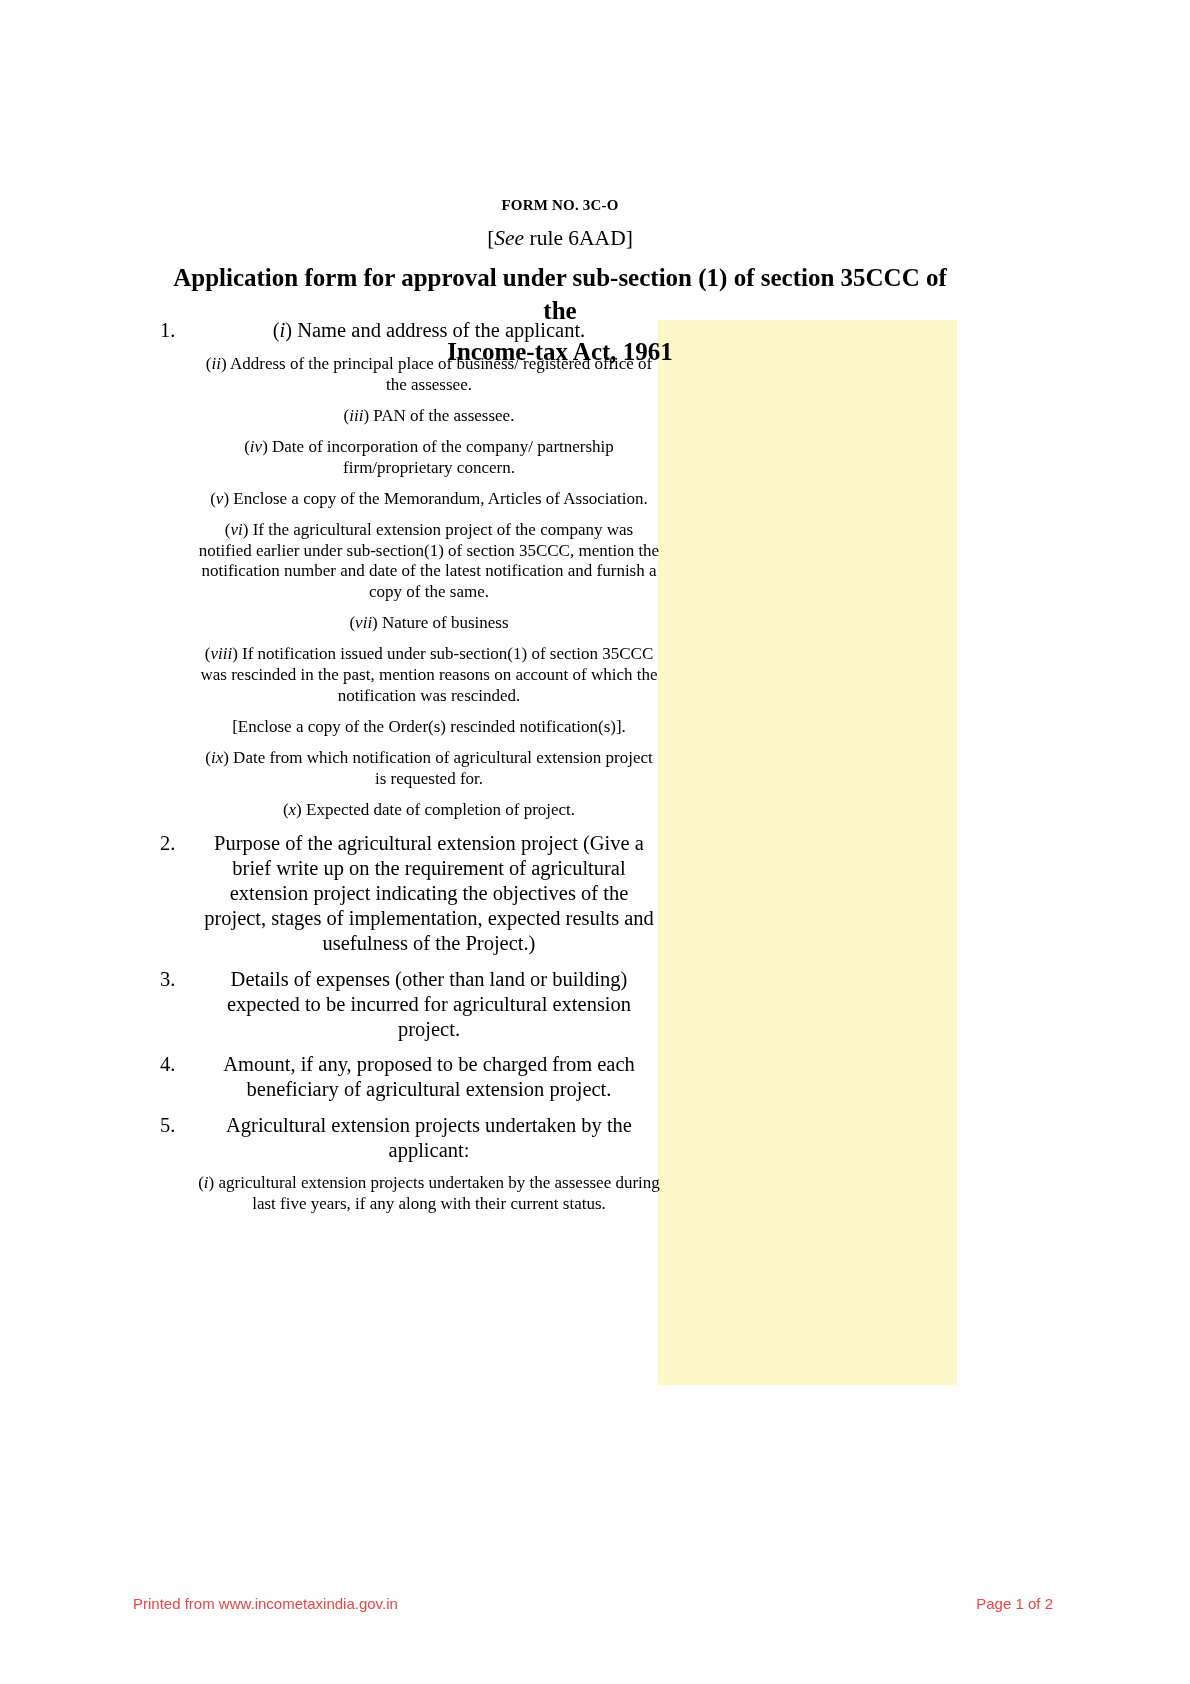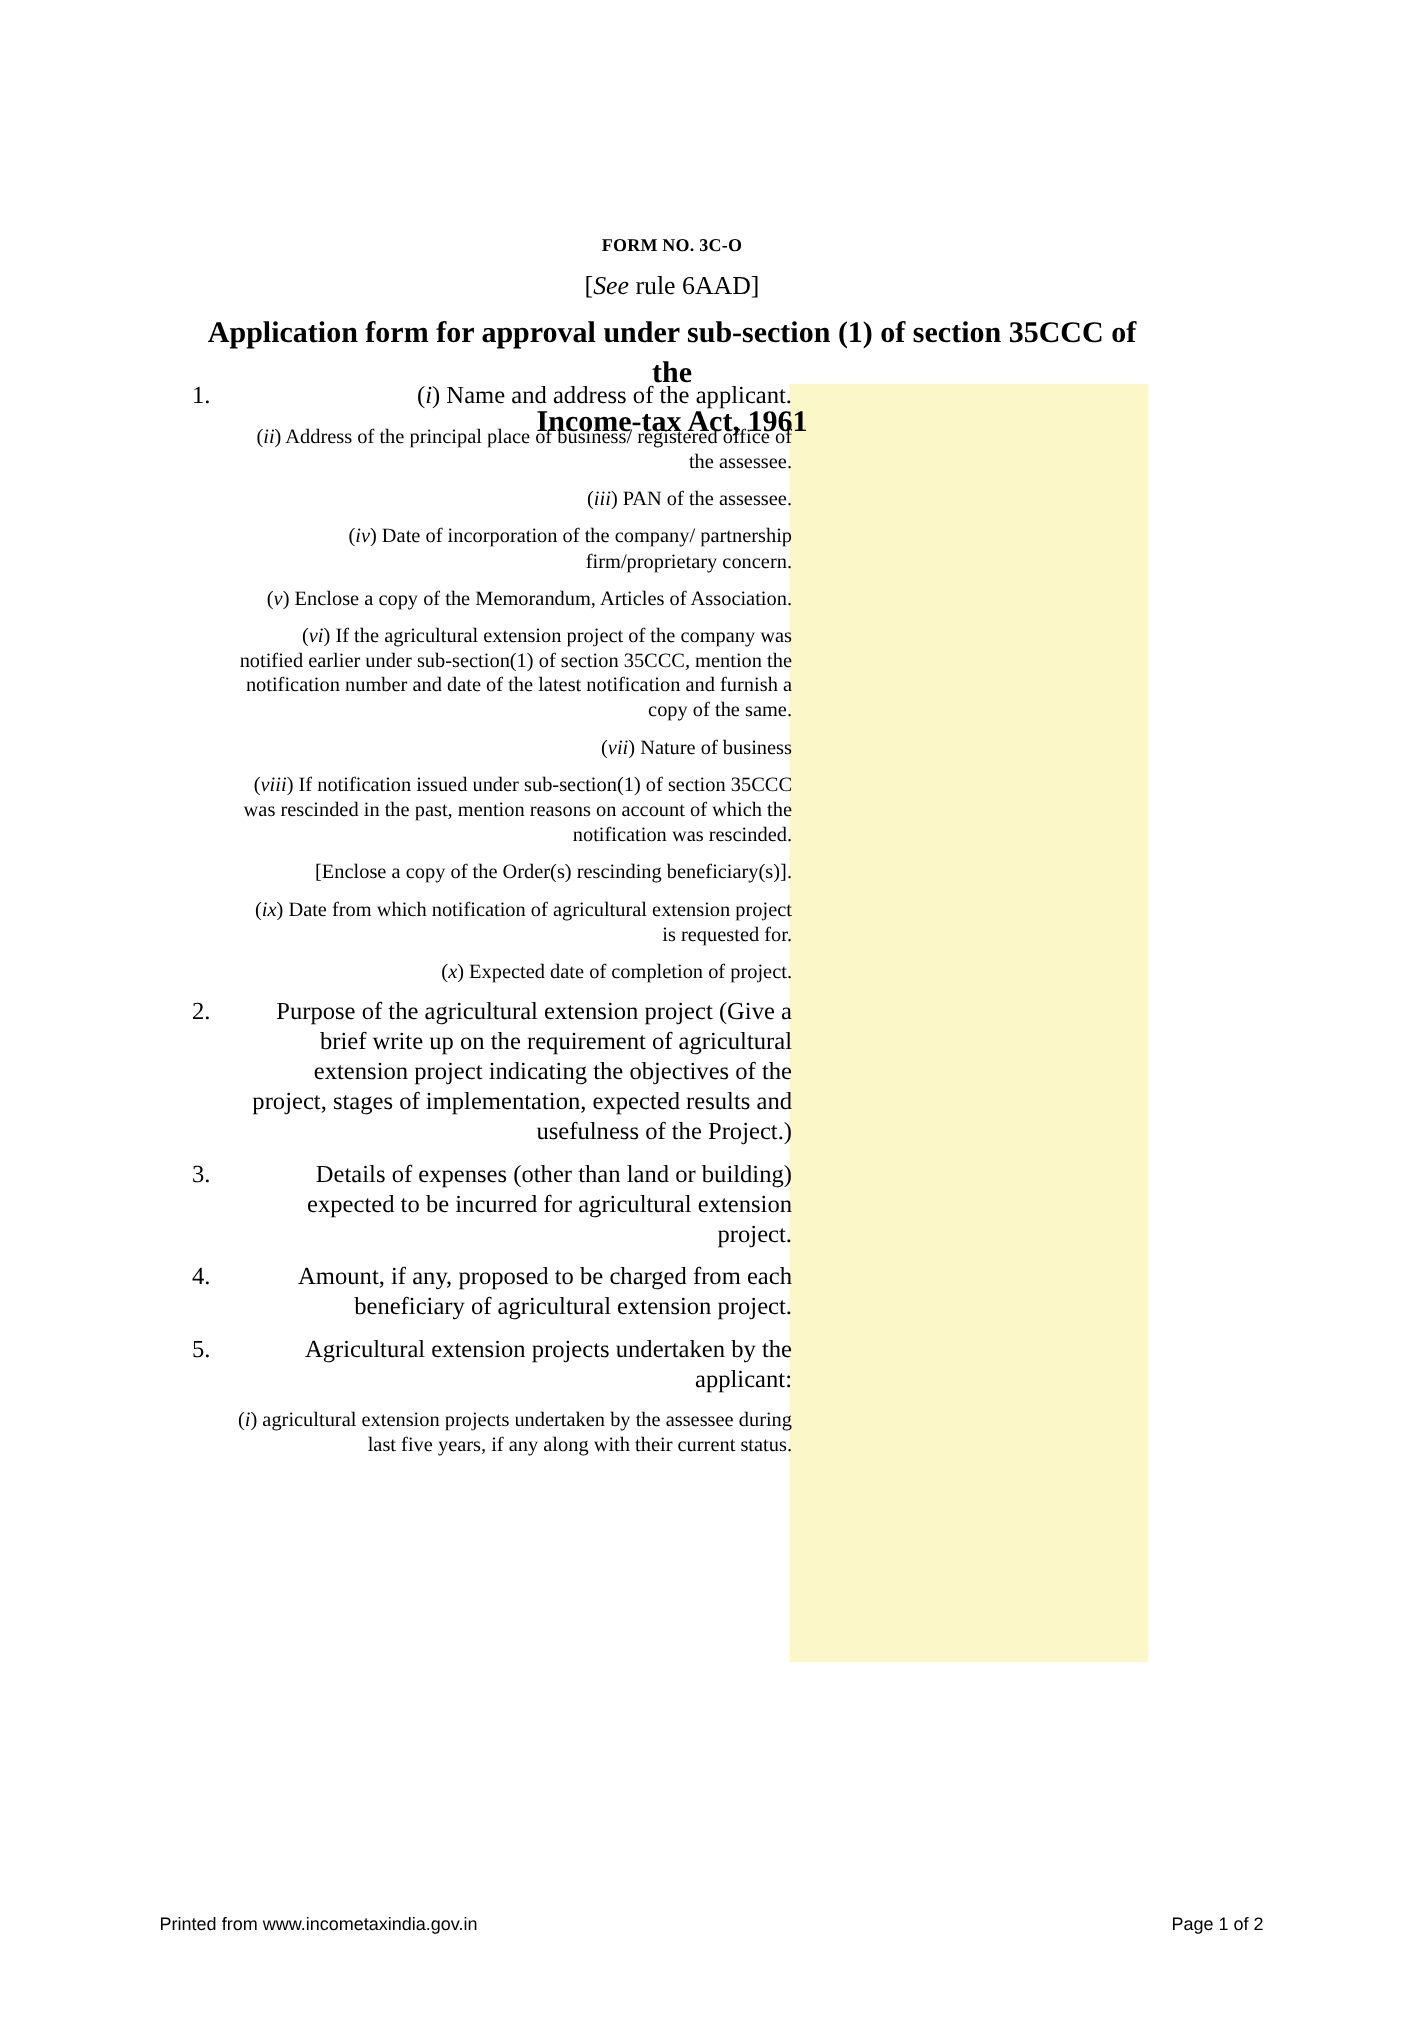--- a/index.html
+++ b/index.html
@@ -85,36 +85,36 @@
     flex: 1 1 auto;
     font-size: 20.5px;
     line-height: 1.23;
   }
   .subitem {
     margin-left: 38px;
     font-size: 17px;
     line-height: 1.23;
     margin-bottom: 2px;
   }
-  .item-text, .subitem { text-align: right; }
+  .item-text, .subitem { text-align: center; }
   .rn { font-style: italic; }
 
   .gap-xs { height: 8px; }
   .gap-s  { height: 9px; }
 
   
   .footer {
     position: absolute;
     left: 0;
     top: 1595px;
     width: 1190px;
     height: 30px;
     font-family: "Liberation Sans", "DejaVu Sans", sans-serif;
     font-size: 15px;
-    color: #000000;
+    color: #ef4444;
   }
   .footer-left {
     position: absolute;
     left: 133px;
     top: 0;
     white-space: nowrap;
   }
   .footer-right {
     position: absolute;
     right: 137px;
@@ -158,21 +158,21 @@
 
     <div class="subitem">(<span class="rn">vi</span><span>) If the agricultural extension project of the company was notified earlier under sub-section(1) of section 35CCC, mention the notification number and date of the latest notification and furnish a copy of the same.</span></div>
     <div class="gap-xs"></div>
 
     <div class="subitem">(<span class="rn">vii</span><span>) Nature of business</span></div>
     <div class="gap-xs"></div>
 
     <div class="subitem">(<span class="rn">viii</span><span>) If notification issued under sub-section(1) of section 35CCC was rescinded in the past, mention reasons on account of which the notification was rescinded.</span></div>
     <div class="gap-xs"></div>
 
-    <div class="subitem">[Enclose a copy of the Order(s) rescinding beneficiary(s)].</div>
+    <div class="subitem">[Enclose a copy of the Order(s) rescinded notification(s)].</div>
     <div class="gap-xs"></div>
 
     <div class="subitem">(<span class="rn">ix</span><span>) Date from which notification of agricultural extension project is requested for.</span></div>
     <div class="gap-xs"></div>
 
     <div class="subitem">(<span class="rn">x</span><span>) Expected date of completion of project.</span></div>
     <div class="gap-xs"></div>
 
     <div class="item">
       <div class="item-num">2.</div>

